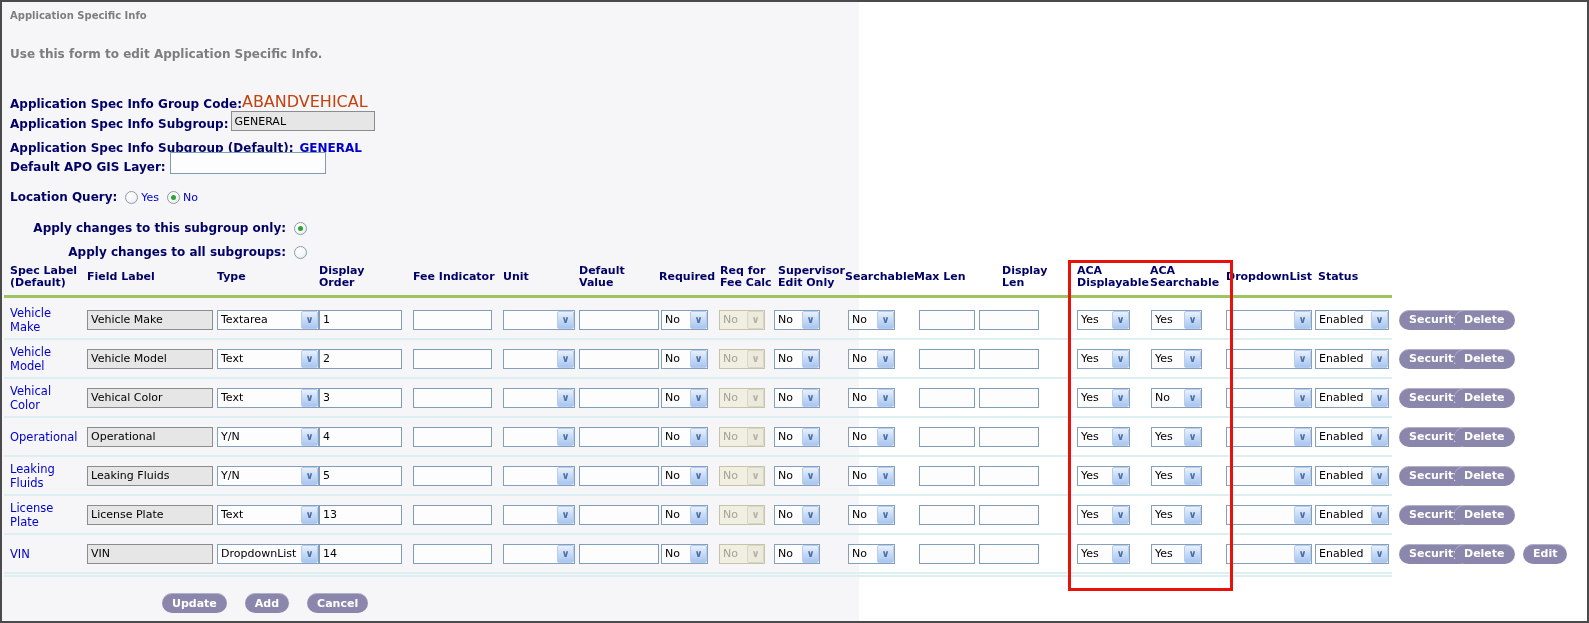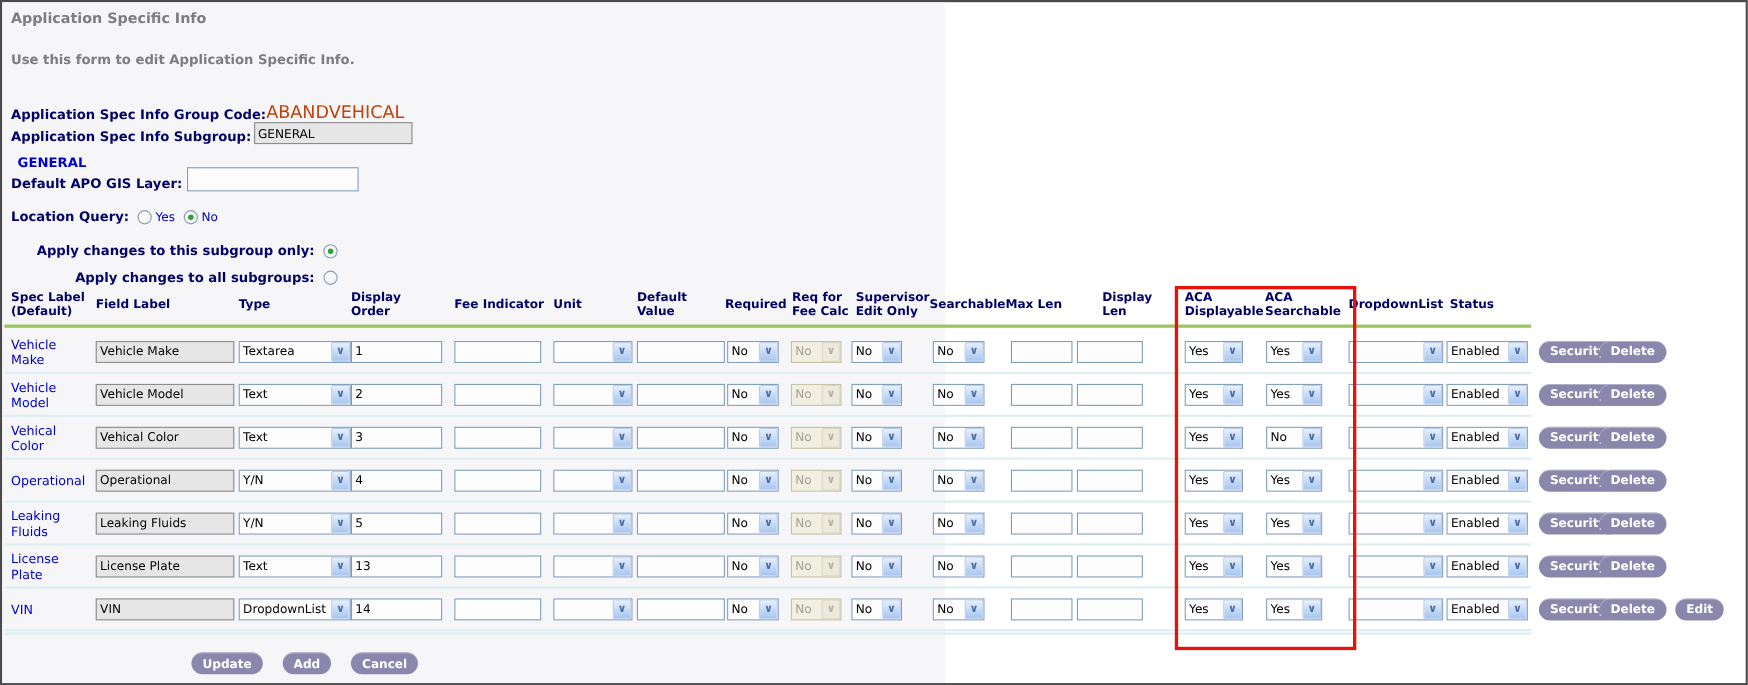--- a/index.html
+++ b/index.html
@@ -2,21 +2,21 @@
 <html><head>
 <meta charset="utf-8">
 <style>
   * { margin:0; padding:0; box-sizing:border-box; }
   html,body { width:1589px; height:623px; }
   body { font-family:"DejaVu Sans", sans-serif; background:#fff; }
   .page { position:relative; width:1589px; height:623px; border:2px solid #4a4a4a; background:#fff; overflow:hidden; }
   .left-panel { position:absolute; left:0; top:0; width:857px; height:619px; background:#f6f6f9; }
 
   .abs { position:absolute; }
-  .title { left:8px; top:8px; font-size:13px; font-weight:bold; color:#7d7d7d; }
+  .title { left:8px; top:8px; font-size:10px; font-weight:bold; color:#7d7d7d; }
   .subtitle { left:8px; top:45px; font-size:12px; font-weight:bold; color:#7d7d7d; }
 
   .fline { position:absolute; left:8px; height:22px; display:flex; align-items:flex-end; white-space:nowrap; }
   .lbl { font-size:12px; font-weight:bold; color:#000066; }
   .val-link { font-size:16px; color:#c2410c; text-decoration:none; }
   .val-bold-link { font-size:12px; color:#0000cc; font-weight:bold; margin-left:6px; }
 
   input.gray-input { background:#e6e6e6; border:1px solid #8c8c8c; font-family:"DejaVu Sans",sans-serif; font-size:11px; color:#000; padding:1px 3px; }
   input.white-input { background:#fdfdfe; border:1px solid #7f9db9; font-family:"DejaVu Sans",sans-serif; font-size:11px; color:#000; padding:1px 3px; }
 
@@ -49,21 +49,21 @@
   .sel .txt { flex:1; padding-left:3px; overflow:hidden; white-space:nowrap; }
   .sel .arrow { width:17px; height:18px; flex:0 0 auto; background:linear-gradient(180deg,#e9f0fb 0%,#c3d8f5 55%,#a9c6ef 100%); border:1px solid #b7cdf0; border-radius:2px; color:#4a6fa5; font-size:10px; font-weight:bold; display:flex; align-items:center; justify-content:center; }
   .sel.disabled { background:#f1efe2; border-color:#c6c3aa; color:#a4a294; }
   .sel.disabled .txt { color:#a4a294; }
   .sel.disabled .arrow { background:#eceadd; border-color:#d9d6c2; color:#b5b3a0; }
 
   .pill { display:inline-flex; align-items:center; justify-content:center; height:20px; padding:0 10px; background:#8b87ac; color:#fff; font-size:11px; font-weight:bold; border:none; border-radius:10px; font-family:"DejaVu Sans",sans-serif; cursor:pointer; box-shadow:inset 0 1px 0 rgba(255,255,255,.35); white-space:nowrap; }
 
   .red-box { position:absolute; left:1066px; top:258px; width:165px; height:331px; border:3px solid #e8120b; pointer-events:none; }
   .bottom-sep { position:absolute; left:2px; top:573px; width:1388px; height:2px; background:#ddeff0; }
-  .footer { position:absolute; left:172px; top:591px; display:flex; gap:18px; }
+  .footer { position:absolute; left:160px; top:591px; display:flex; gap:18px; }
 </style>
 </head>
 <body>
 
 <div class="page">
   <div class="left-panel"></div>
 
   <div class="abs title">Application Specific Info</div>
   <div class="abs subtitle">Use this form to edit Application Specific Info.</div>
 
@@ -71,20 +71,21 @@
     <span class="lbl">Application Spec Info Group Code:</span>
       <a class="val-link" href="#">ABANDVEHICAL</a>
   </div>
 
   <div class="fline" style="top:107px">
     <span class="lbl">Application Spec Info Subgroup:</span>
     <input class="gray-input" style="width: 144px; height: 20px; margin-left: 2px;" value="GENERAL">
   </div>
 
   <div class="fline" style="top:131px">
+    <span class="lbl">Application Spec Info Subgroup (Default):</span>
     <span class="val-bold-link">GENERAL</span>
   </div>
 
   <div class="fline" style="top:150px">
     <span class="lbl">Default APO GIS Layer:</span>
     <input class="white-input" style="width: 156px; height: 22px; margin-left: 4px;" value="">
   </div>
 
   <div class="fline" style="top:180px">
     <span class="lbl" style="margin-right:8px">Location Query:</span>

